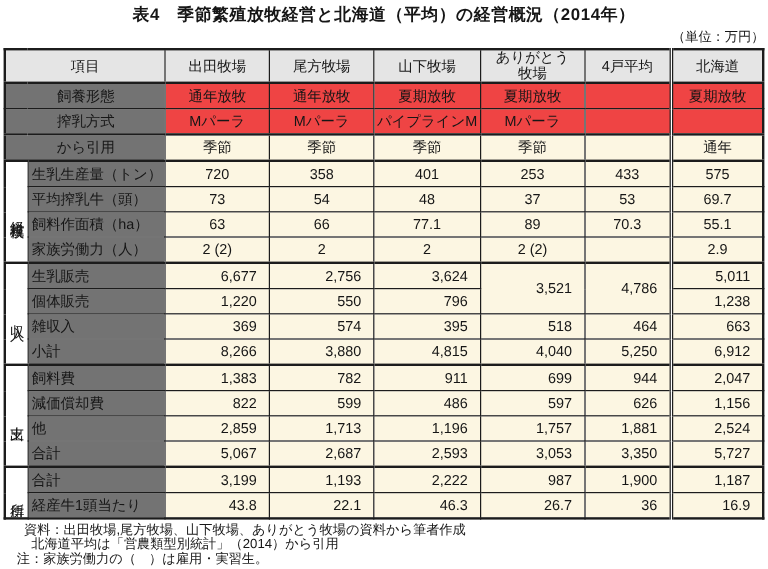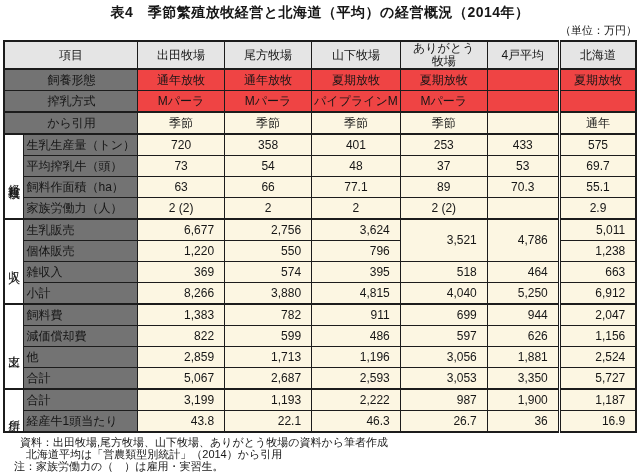--- a/index.html
+++ b/index.html
@@ -187,21 +187,21 @@
         <td class="cream num-r">486</td>
         <td class="cream num-r">597</td>
         <td class="cream num-r">626</td>
         <td class="cream num-r hok">1,156</td>
       </tr>
       <tr>
         <td class="lab">他</td>
         <td class="cream num-r">2,859</td>
         <td class="cream num-r">1,713</td>
         <td class="cream num-r">1,196</td>
-        <td class="cream num-r">3,056</td>
+        <td class="cream num-r">1,757</td>
         <td class="cream num-r">1,881</td>
         <td class="cream num-r hok">2,524</td>
       </tr>
       <tr>
         <td class="lab">合計</td>
         <td class="cream num-r">5,067</td>
         <td class="cream num-r">2,687</td>
         <td class="cream num-r">2,593</td>
         <td class="cream num-r">3,053</td>
         <td class="cream num-r">3,350</td>

